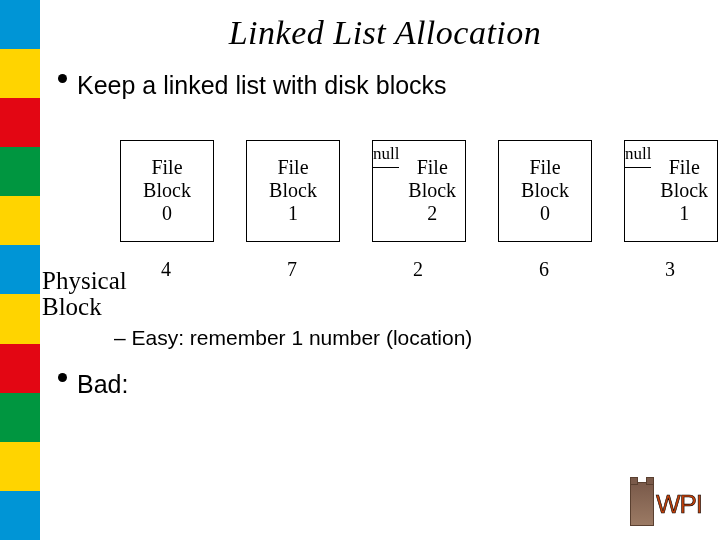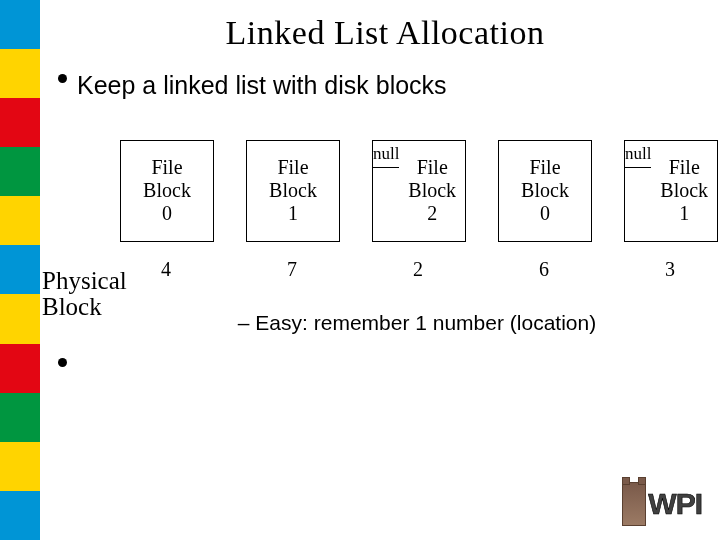--- a/index.html
+++ b/index.html
@@ -19,32 +19,33 @@
   .content{
     position:absolute;left:50px;top:0;right:0;height:540px;
   }
   h1{
     font-family:"Comic Sans MS",cursive;
     font-weight:400;
     font-size:34px;
     text-align:center;
     margin:14px 0 10px 0;
     letter-spacing:0.5px;
+    font-style:italic;
   }
   .bullet-row{
     display:flex;align-items:flex-start;gap:10px;
     margin:4px 0 4px 8px;
   }
   .dot{
     width:9px;height:9px;border-radius:50%;background:#000;
     margin-top:12px;flex:0 0 auto;
   }
   .btxt{font-size:25px;line-height:1.3;margin-top:7px;}
   .sub{
-    font-size:21px;margin:0 0 4px 64px;line-height:1.25;text-align:center;
+    font-size:21px;margin:15px 0 4px 64px;line-height:1.25;
   }
   .diagram{
     position:relative;height:200px;margin-top:8px;
   }
   .block{
     position:absolute;
     border:1.5px solid #000;
     width:92px;height:100px;
     display:flex;flex-direction:row;
     font-family:"Times New Roman",serif;
@@ -80,22 +81,22 @@
     position:relative;
   }
   .logo .tower::before,.logo .tower::after{
     content:"";position:absolute;top:-6px;width:6px;height:6px;
     background:#7a5a4a;border:1px solid #5a4030;
   }
   .logo .tower::before{left:-1px;}
   .logo .tower::after{right:-1px;}
   .logo .wpi{
     font-family:Arial,Helvetica,sans-serif;
-    font-weight:700;font-size:30px;letter-spacing:-1px;
-    color:#404040;
+    font-weight:400;font-size:26px;letter-spacing:-1px;
+    color:#c2410c;
     -webkit-text-stroke:0.6px #000;
   }
 </style>
 </head>
 <body>
 
 <div class="stripe" id="stripe">
     <div style="height: 49.0909px; background: rgb(0, 149, 214);"></div>
     <div style="height: 49.0909px; background: rgb(255, 212, 0);"></div>
     <div style="height: 49.0909px; background: rgb(227, 6, 19);"></div>
@@ -155,19 +156,20 @@
 Block
 1</div>
       </div>
       <div class="phys" style="left: 574px; top: 148px;">3</div>
     </div>
 
   <div class="sub">– Easy: remember 1 number (location)</div>
 
   <div class="bullet-row" style="margin-top:10px;">
     <span class="dot"></span>
+    <span class="btxt">Bad:</span>
   </div>
 
   <div class="logo">
     <div class="tower"></div>
     <span class="wpi">WPI</span>
   </div>
 </div>
 
 </body></html>

